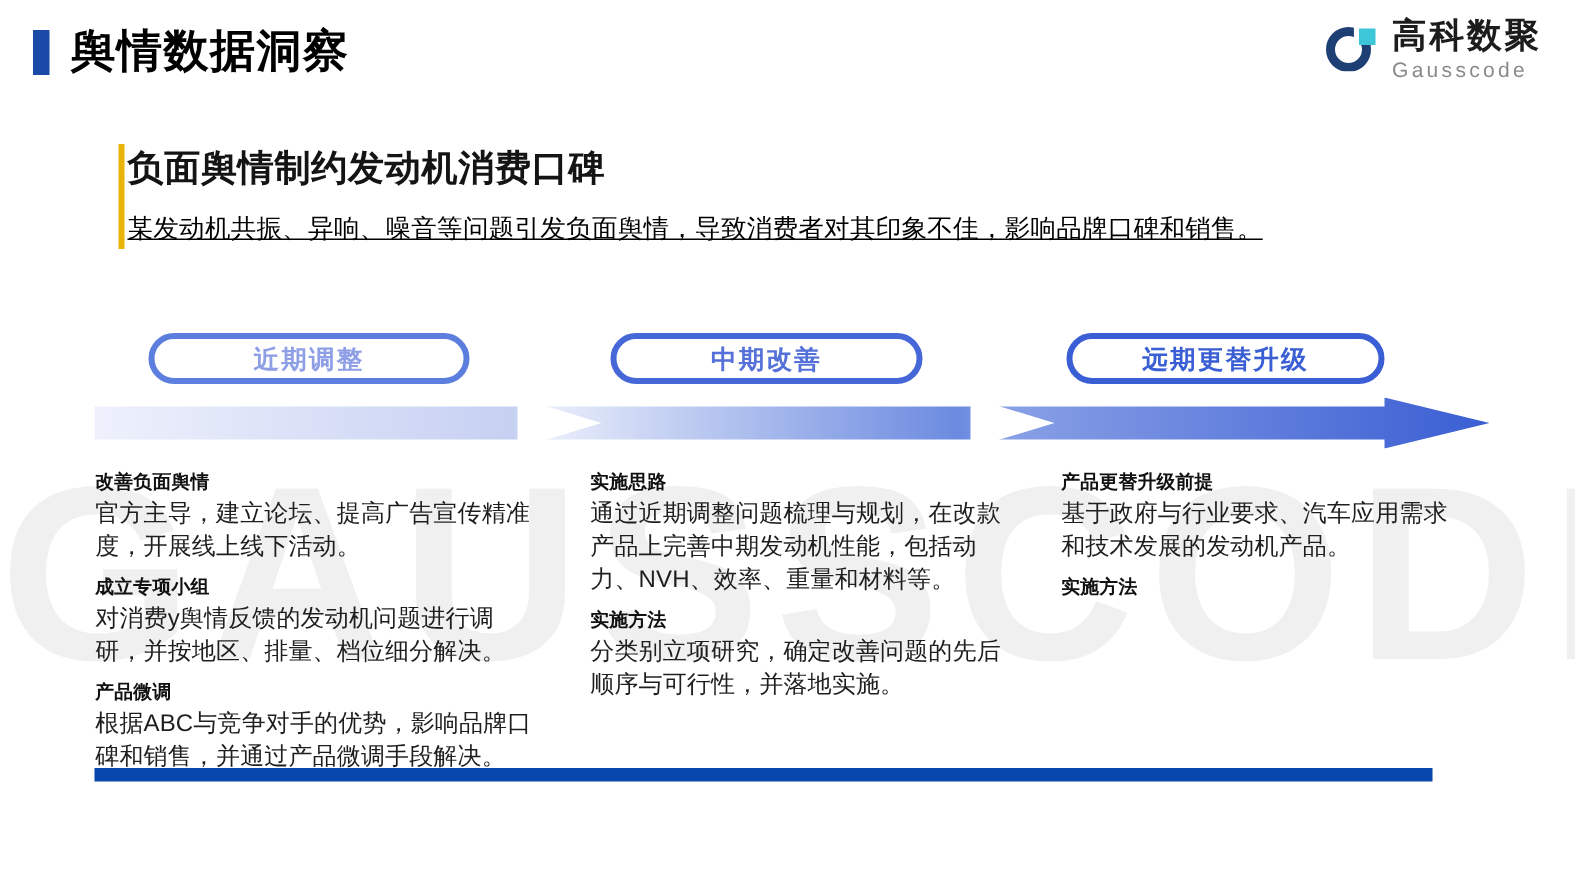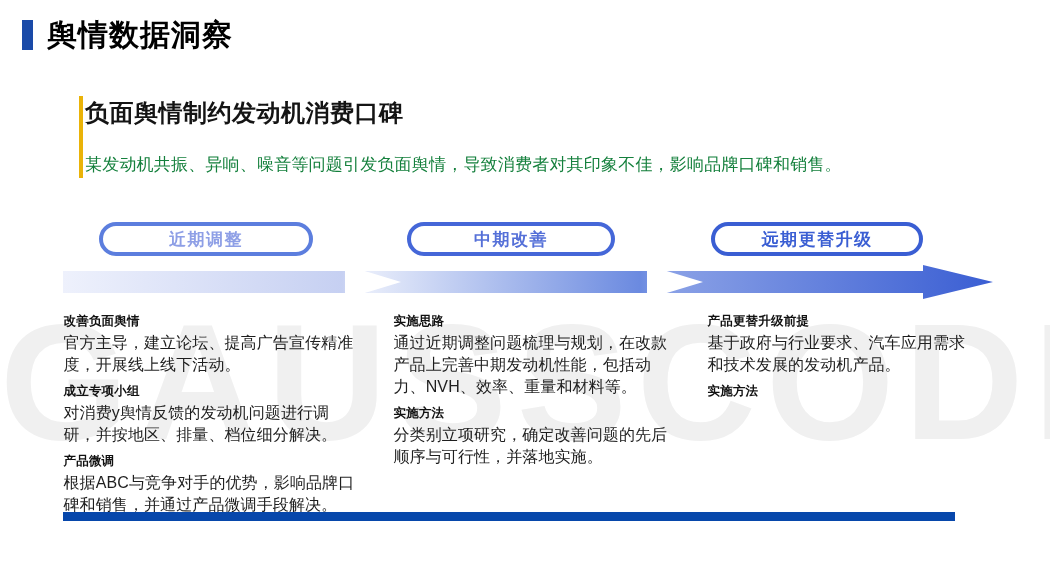--- a/index.html
+++ b/index.html
@@ -107,25 +107,26 @@
     z-index: 2;
   }
   .big-title {
     font-size: 24px;
     font-weight: 700;
     color: #141414;
     line-height: 34px;
     letter-spacing: 0.5px;
   }
   .sub-title {
-    margin-top: 22px;
+    margin-top: 10px;
     font-size: 17px;
-    color: #15803d;
+    color: #000000;
     line-height: 26px;
     letter-spacing: 0.2px;
+    text-decoration: underline;
   }
 
   
   .pills {
     position: absolute;
     left: 63px; top: 222px;
     width: 930px;
     height: 36px;
     z-index: 2;
   }
@@ -197,20 +198,30 @@
 </style>
 </head>
 <body>
 
 <div class="watermark">GAUSSCODE</div>
 
 <div class="header">
   <div class="header-accent"></div>
   <div class="header-title">舆情数据洞察</div>
 
+  <div class="logo">
+    <div class="logo-mark">
+      <div class="logo-ring"></div>
+      <div class="logo-sq"></div>
+    </div>
+    <div class="logo-text">
+      <div class="logo-cn">高科数聚</div>
+      <div class="logo-en">Gausscode</div>
+    </div>
+  </div>
 </div>
 
 <div class="titleblock">
   <div class="big-title">负面舆情制约发动机消费口碑</div>
   <div class="sub-title">某发动机共振、异响、噪音等问题引发负面舆情，导致消费者对其印象不佳，影响品牌口碑和销售。</div>
 </div>
 
 <div class="pills">
   <div class="pill pill-1">近期调整</div>
   <div class="pill pill-3">远期更替升级</div>

